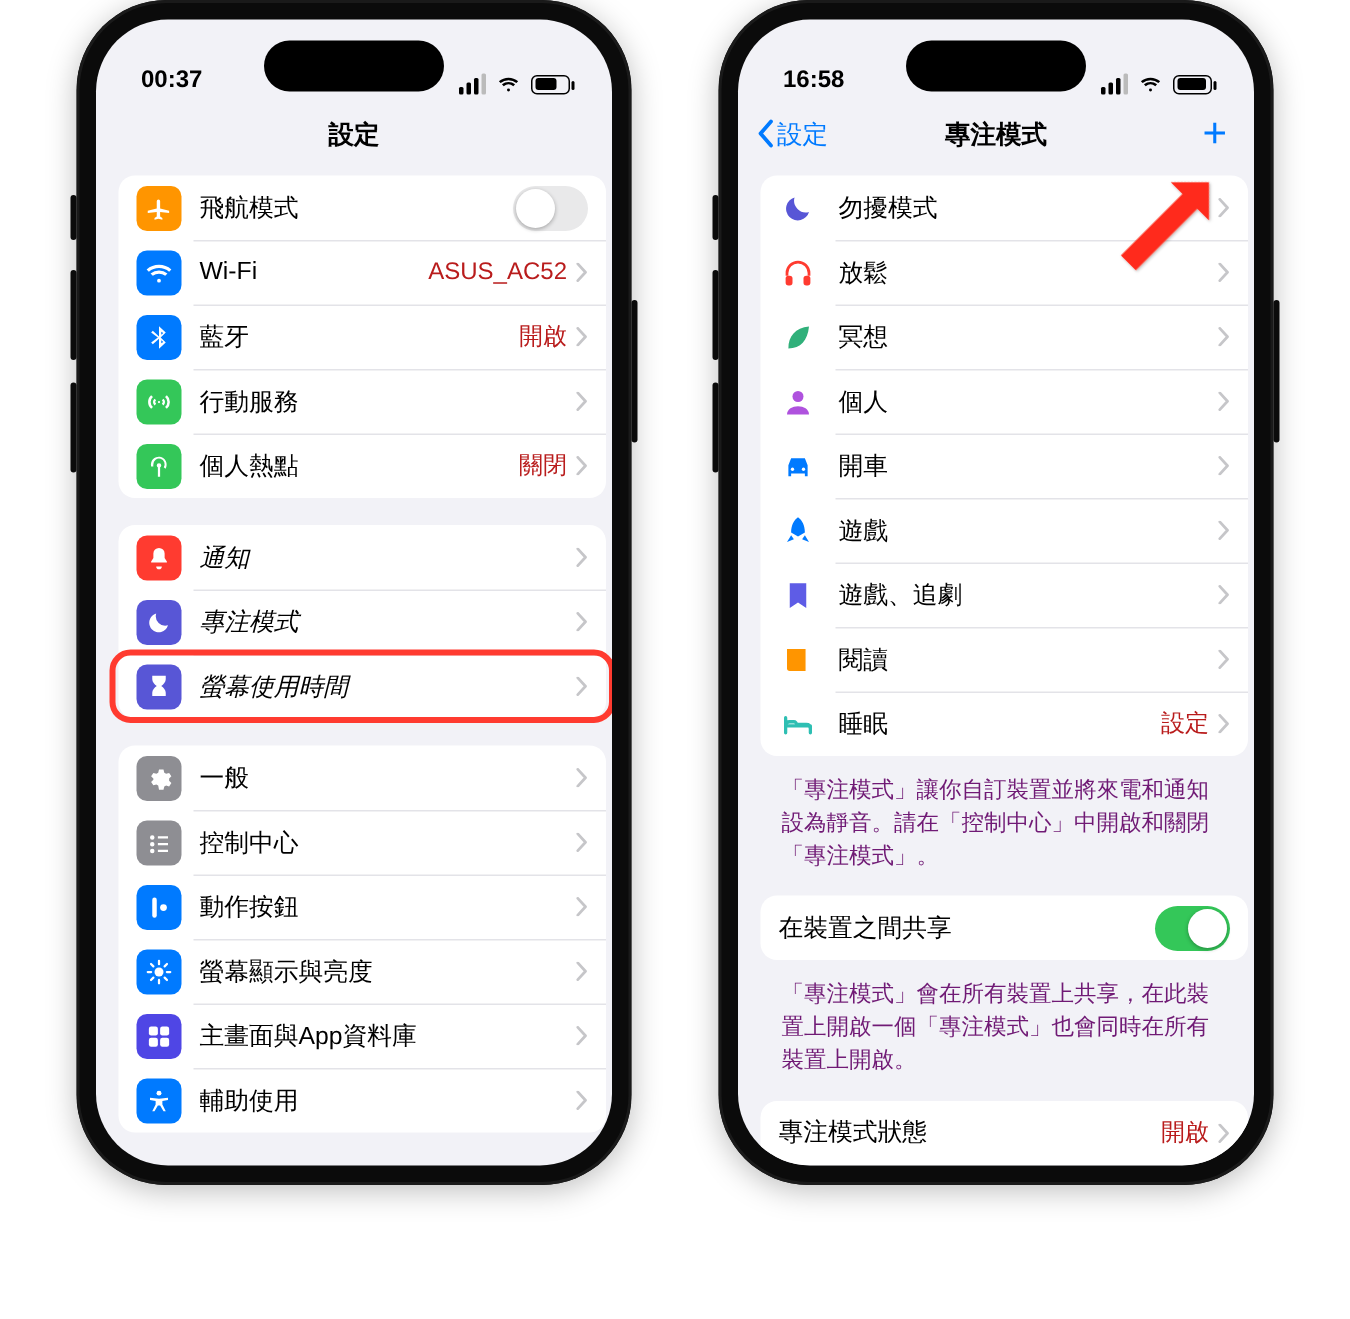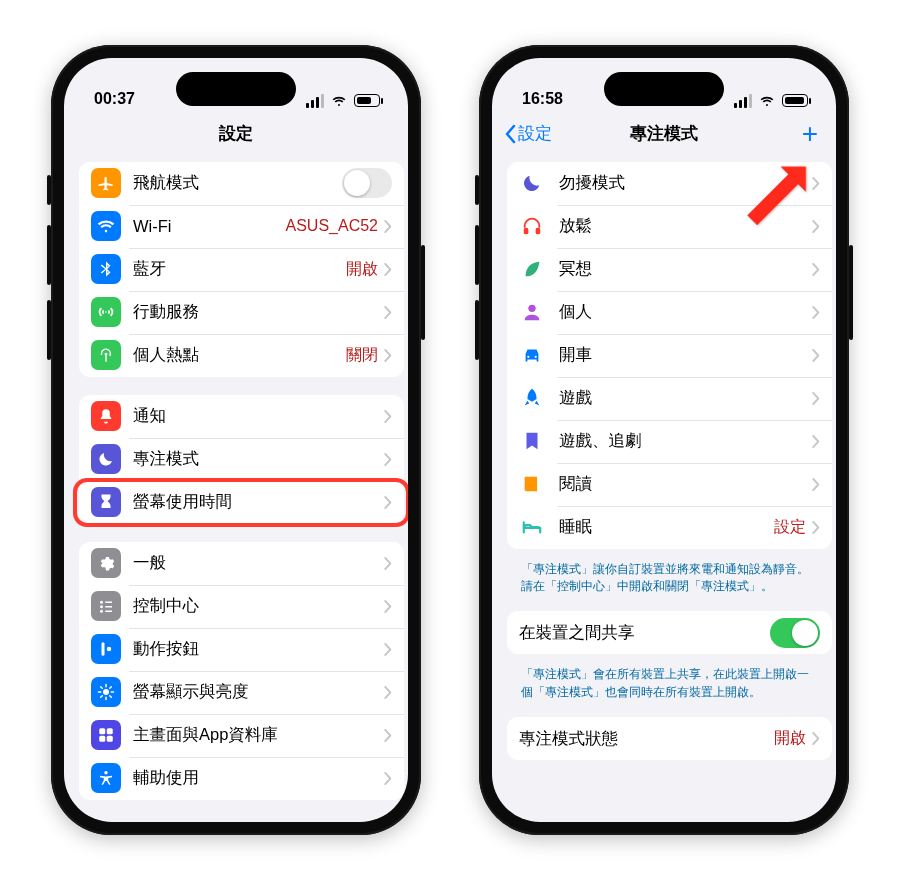--- a/index.html
+++ b/index.html
@@ -9,21 +9,21 @@
     background: #ffffff;
     font-family: -apple-system, "Helvetica Neue", Arial, sans-serif;
     position: relative;
     overflow: hidden;
   }
   .stage {
     position: absolute;
     inset: 0;
     display: flex;
     justify-content: center;
-    align-items: center;
+    align-items: flex-start;
     gap: 58px;
   }
   
   .phone {
     width: 370px;
     height: 790px;
     background: #0b0b0b;
     border-radius: 60px;
     padding: 13px;
     position: relative;
@@ -144,21 +144,21 @@
     margin-left:auto;
   }
   .toggle .knob{
     position:absolute;top:2px;left:2px;width:26px;height:26px;background:#fff;border-radius:50%;
     box-shadow:0 1px 3px rgba(0,0,0,.3);
   }
   .toggle.on{background:#34c759;}
   .toggle.on .knob{left:auto;right:2px;}
 
   .footer-note{
-    font-size:12px; color:#0369a1; padding:4px 14px 0 14px; line-height:1.45;
+    font-size:15px; color:#701a75; padding:4px 14px 0 14px; line-height:1.45;
     margin-top:-10px; margin-bottom:16px;
   }
 
   
   .highlight-ring{
     position:absolute;
     border:4px solid #ff3b30;
     border-radius:14px;
     pointer-events:none;
     z-index:5;
@@ -394,21 +394,21 @@
               </span>
     <span class="label">個人熱點</span>
     <span class="value">關閉</span>
               <span class="chev">
                 <svg>
                   <use href="#chev"></use>
                 </svg>
               </span>
   </div>
           </div>
-        <div class="group" id="L-g2" style="position: relative; overflow: visible;">
+        <div class="group" id="L-g2" style="position: relative; overflow: visible; font-style: italic;">
             <div class="row">
     <span class="icon-box" style="background:#ff3b30">
                 <svg>
                   <use href="#bell"></use>
                 </svg>
               </span>
     <span class="label">通知</span>
     <span class="chev">
                 <svg>
                   <use href="#chev"></use>

